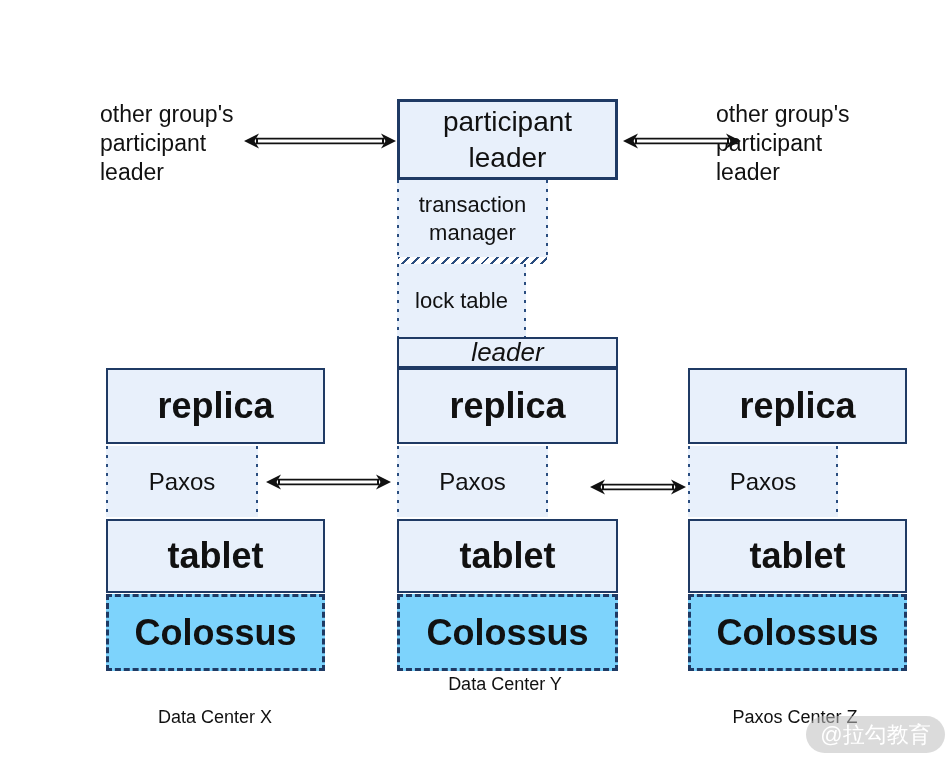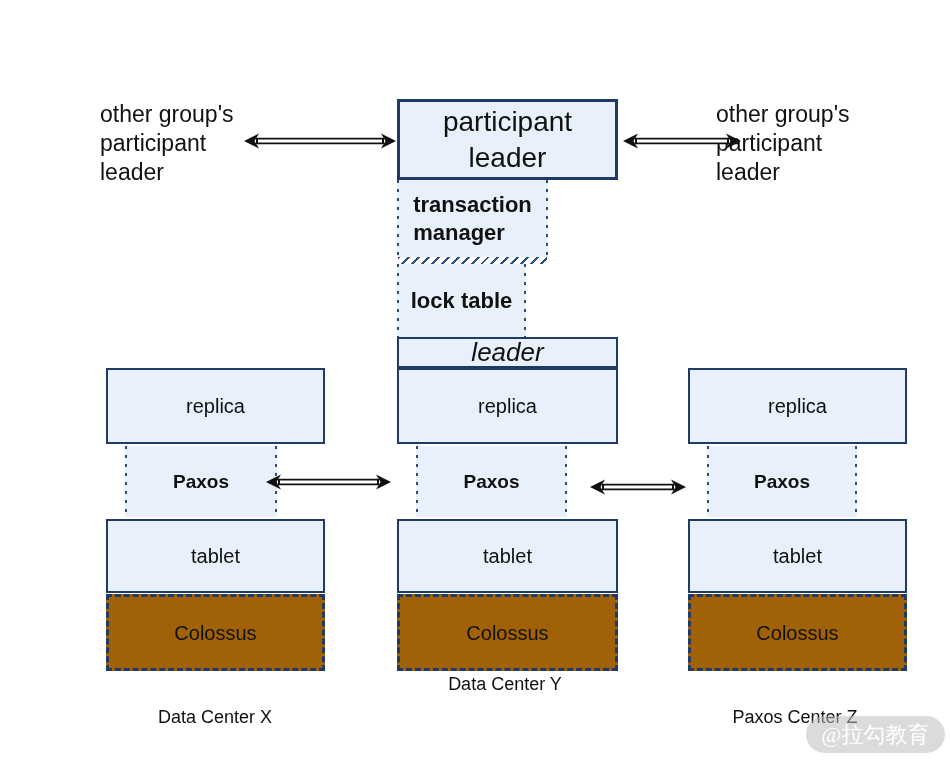--- a/index.html
+++ b/index.html
@@ -30,66 +30,65 @@
     background-color: #e8f0fb;
     background-image:
       repeating-linear-gradient(to bottom, #2a4d7f 0 3px, transparent 3px 9px),
       repeating-linear-gradient(to bottom, #2a4d7f 0 3px, transparent 3px 9px);
     background-size: 2px 100%, 2px 100%;
     background-position: left top, right top;
     background-repeat: no-repeat, no-repeat;
     display: flex;
     align-items: center;
     justify-content: center;
-    font-weight: bold;
+    text-align: center;
   }
 
   
   .dashbox {
-    background: #a16207;
+    background: #7dd3fc;
     border: 3px dashed #1f3a64;
     display: flex;
     align-items: center;
     justify-content: center;
     text-align: center;
   }
 
   
   .hatch {
     background: repeating-linear-gradient(135deg, #2a4d7f 0 2px, transparent 2px 7px);
   }
 
   .multiline { white-space: pre-line; }
 
-  .lbl-main   { font-size: 20px; line-height: 34px; }
+  .lbl-main   { font-size: 36px; line-height: 34px; font-weight: bold; }
   .lbl-part   { font-size: 28px; line-height: 36px; }
   .lbl-leader { font-size: 26px; font-style: italic; }
   .lbl-small  { font-size: 22px; line-height: 28px; }
-  .lbl-paxos  { font-size: 19px; margin-left: 19px; }
+  .lbl-paxos  { font-size: 24px; }
 
   .note {
     font-size: 23px;
     line-height: 29px;
     text-align: left;
   }
 
   .dc-label {
     font-size: 18px;
     text-align: center;
   }
 
   .watermark {
     background: rgba(190, 190, 190, 0.55);
     border-radius: 19px;
     color: #ffffff;
     font-size: 22px;
     display: flex;
     align-items: center;
     justify-content: center;
-    font-family: Liberation Serif, serif;
   }
 </style>
 </head>
 <body>
 
 <div id="canvas">
 
   <div class="abs note multiline" style="left:100px; top:100px; width:170px;">other group's
 participant
 leader</div>

